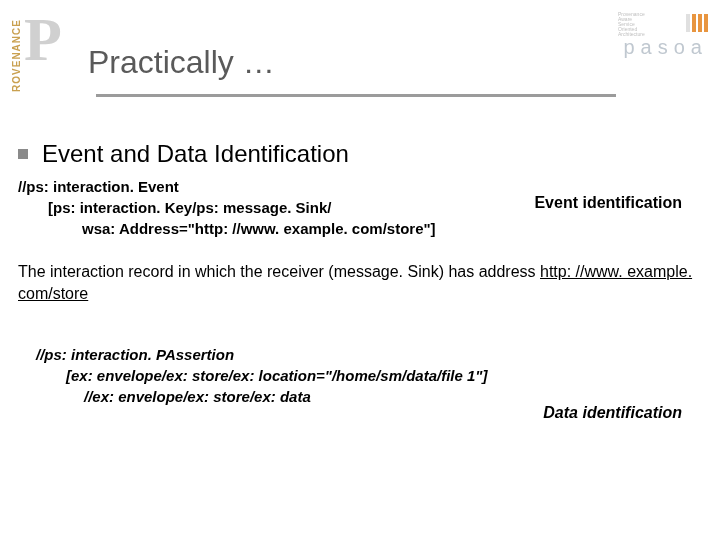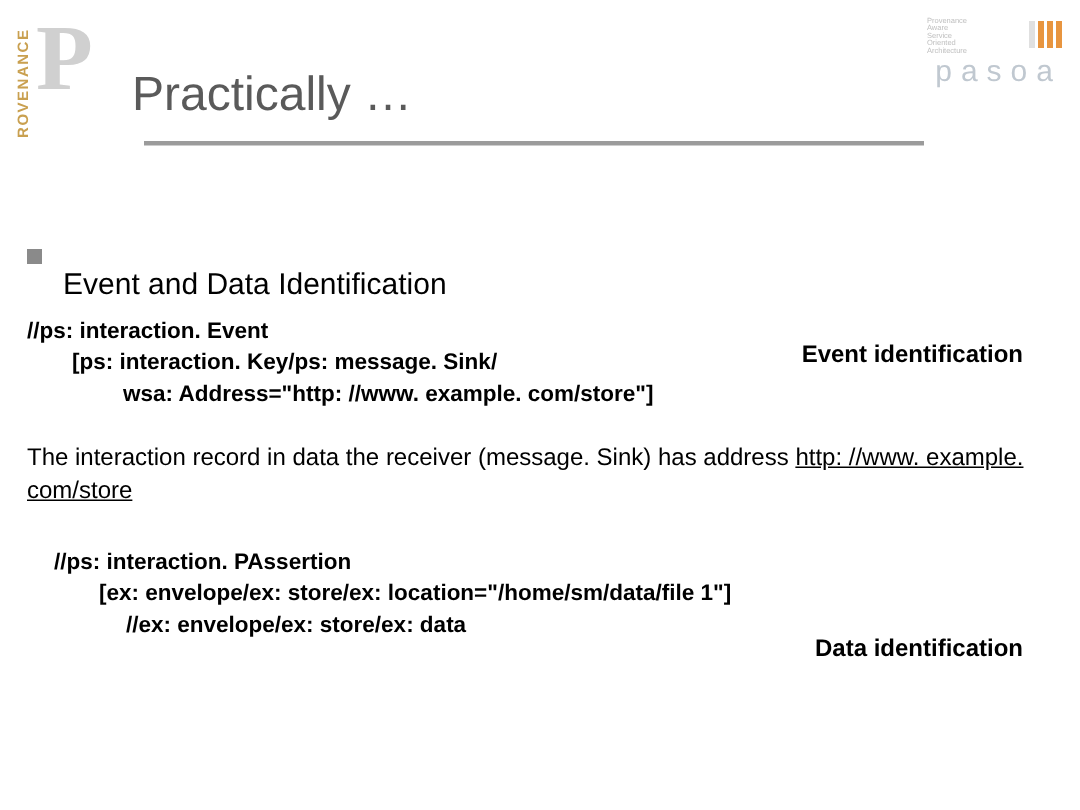--- a/index.html
+++ b/index.html
@@ -96,23 +96,22 @@
     gap: 14px;
     margin-bottom: 8px;
   }
   .bullet {
     width: 10px;
     height: 10px;
     background: #8a8a8a;
     flex-shrink: 0;
   }
   .section-title {
-    font-size: 20px;
-    color: #000;
-    margin-top: 39px;
+    font-size: 24px;
+    color: #000;
   }
   .code-block {
     font-size: 15px;
     font-weight: bold;
     color: #000;
     line-height: 1.4;
     margin-left: 0;
     position: relative;
   }
   .event-label {
@@ -129,27 +128,28 @@
   .description {
     margin-top: 22px;
     font-size: 16px;
     color: #000;
     line-height: 1.35;
   }
   .description .url {
     text-decoration: underline;
   }
   .code-block2 {
-    margin-top: 26px;
+    margin-top: 40px;
     font-size: 15px;
     font-weight: bold;
     color: #000;
     line-height: 1.4;
     margin-left: 18px;
     position: relative;
+    font-style: italic;
   }
   .data-label {
     position: absolute;
     right: 20px;
     top: 58px;
     font-weight: bold;
     color: #000;
     font-size: 16px;
   }
   .ind-b1 { padding-left: 30px; }
@@ -189,21 +189,21 @@
   </div>
 
   <div class="code-block">
     <div class="event-label">Event identification</div>
     <div>//ps: interaction. Event</div>
     <div class="indent1">[ps: interaction. Key/ps: message. Sink/</div>
     <div class="indent3">wsa: Address="http: //www. example. com/store"]</div>
   </div>
 
   <div class="description">
-    <span>The interaction record in data the receiver (message. Sink) has address </span><span class="url">http: //www. example. com/store</span>
+    <span>The interaction record in which the receiver (message. Sink) has address </span><span class="url">http: //www. example. com/store</span>
   </div>
 
   <div class="code-block2">
     <div>//ps: interaction. PAssertion</div>
     <div class="ind-b1">[ex: envelope/ex: store/ex: location="/home/sm/data/file 1"]</div>
     <div class="ind-b2">//ex: envelope/ex: store/ex: data</div>
     <div class="data-label">Data identification</div>
   </div>
 
 </div>

